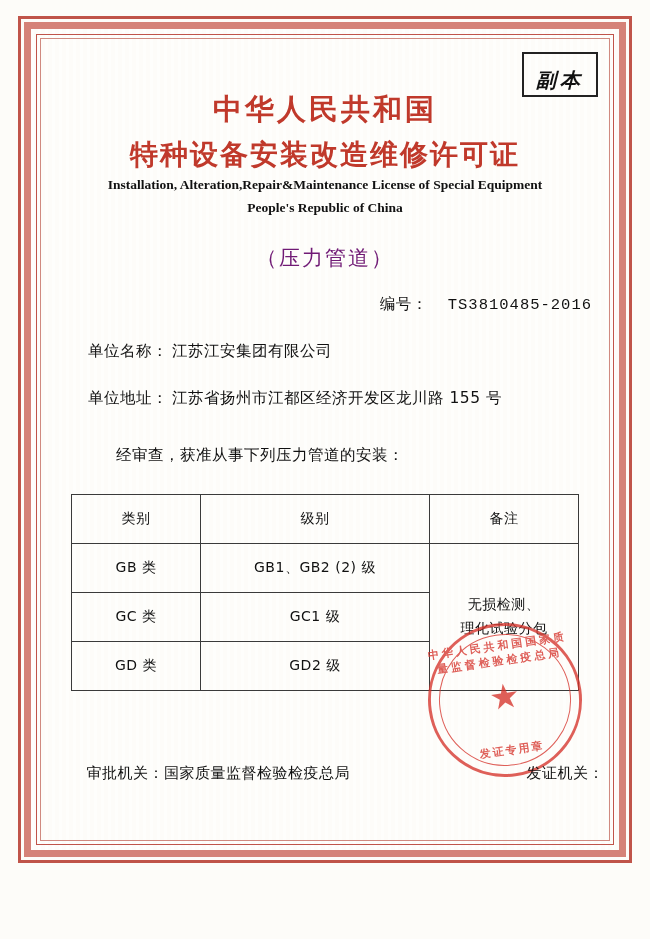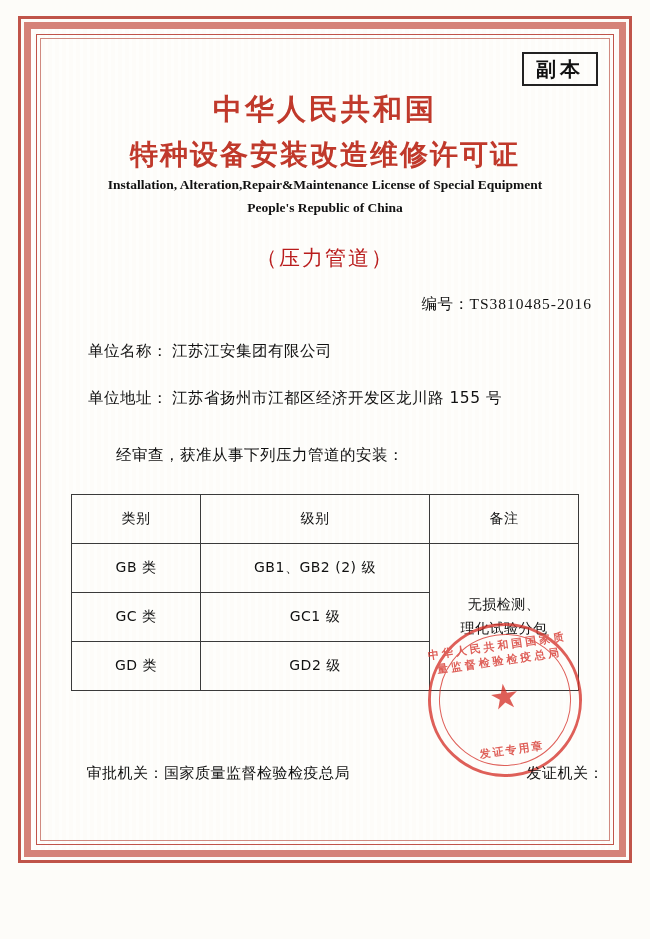--- a/index.html
+++ b/index.html
@@ -72,27 +72,28 @@
     top: 44px;
     right: 46px;
     bottom: 104px;
   }
 
   .copy-badge {
     position: absolute;
     right: 6px;
     top: 8px;
     border: 2px solid #222;
-    padding: 4px 12px 4px 12px;
+    padding: 15px 12px 4px 12px;
     font-size: 20px;
     letter-spacing: 4px;
     font-weight: bold;
     font-family: "DejaVu Sans", sans-serif;
     color: #111;
     line-height: 1.1;
+    font-style: italic;
   }
 
   .title-cn-1 {
     text-align: center;
     margin-top: 46px;
     font-size: 29px;
     font-weight: bold;
     letter-spacing: 3px;
     color: #c0392b;
     font-family: "DejaVu Sans", sans-serif;
@@ -119,37 +120,38 @@
     margin-top: 7px;
     font-size: 13.5px;
     font-weight: bold;
     color: #111;
     font-family: "Liberation Serif", serif;
   }
   .subtitle-cn {
     text-align: center;
     margin-top: 28px;
     font-size: 21px;
-    color: #b91c1c;
+    color: #701a75;
     letter-spacing: 2px;
     font-family: "DejaVu Sans", sans-serif;
   }
 
   .serial-row {
     margin-top: 22px;
     text-align: right;
     padding-right: 12px;
     font-size: 15.5px;
     color: #111;
     font-family: "DejaVu Sans", sans-serif;
     letter-spacing: 0.5px;
   }
   .serial-row .serial-value {
-    font-family: Liberation Serif, serif;
+    font-family: Liberation Mono, monospace;
     letter-spacing: 1px;
+    margin-left: 20px;
   }
 
   .field-row {
     margin-top: 26px;
     padding-left: 42px;
     font-size: 15.5px;
     color: #111;
     font-family: "DejaVu Sans", sans-serif;
     letter-spacing: 0.5px;
   }

